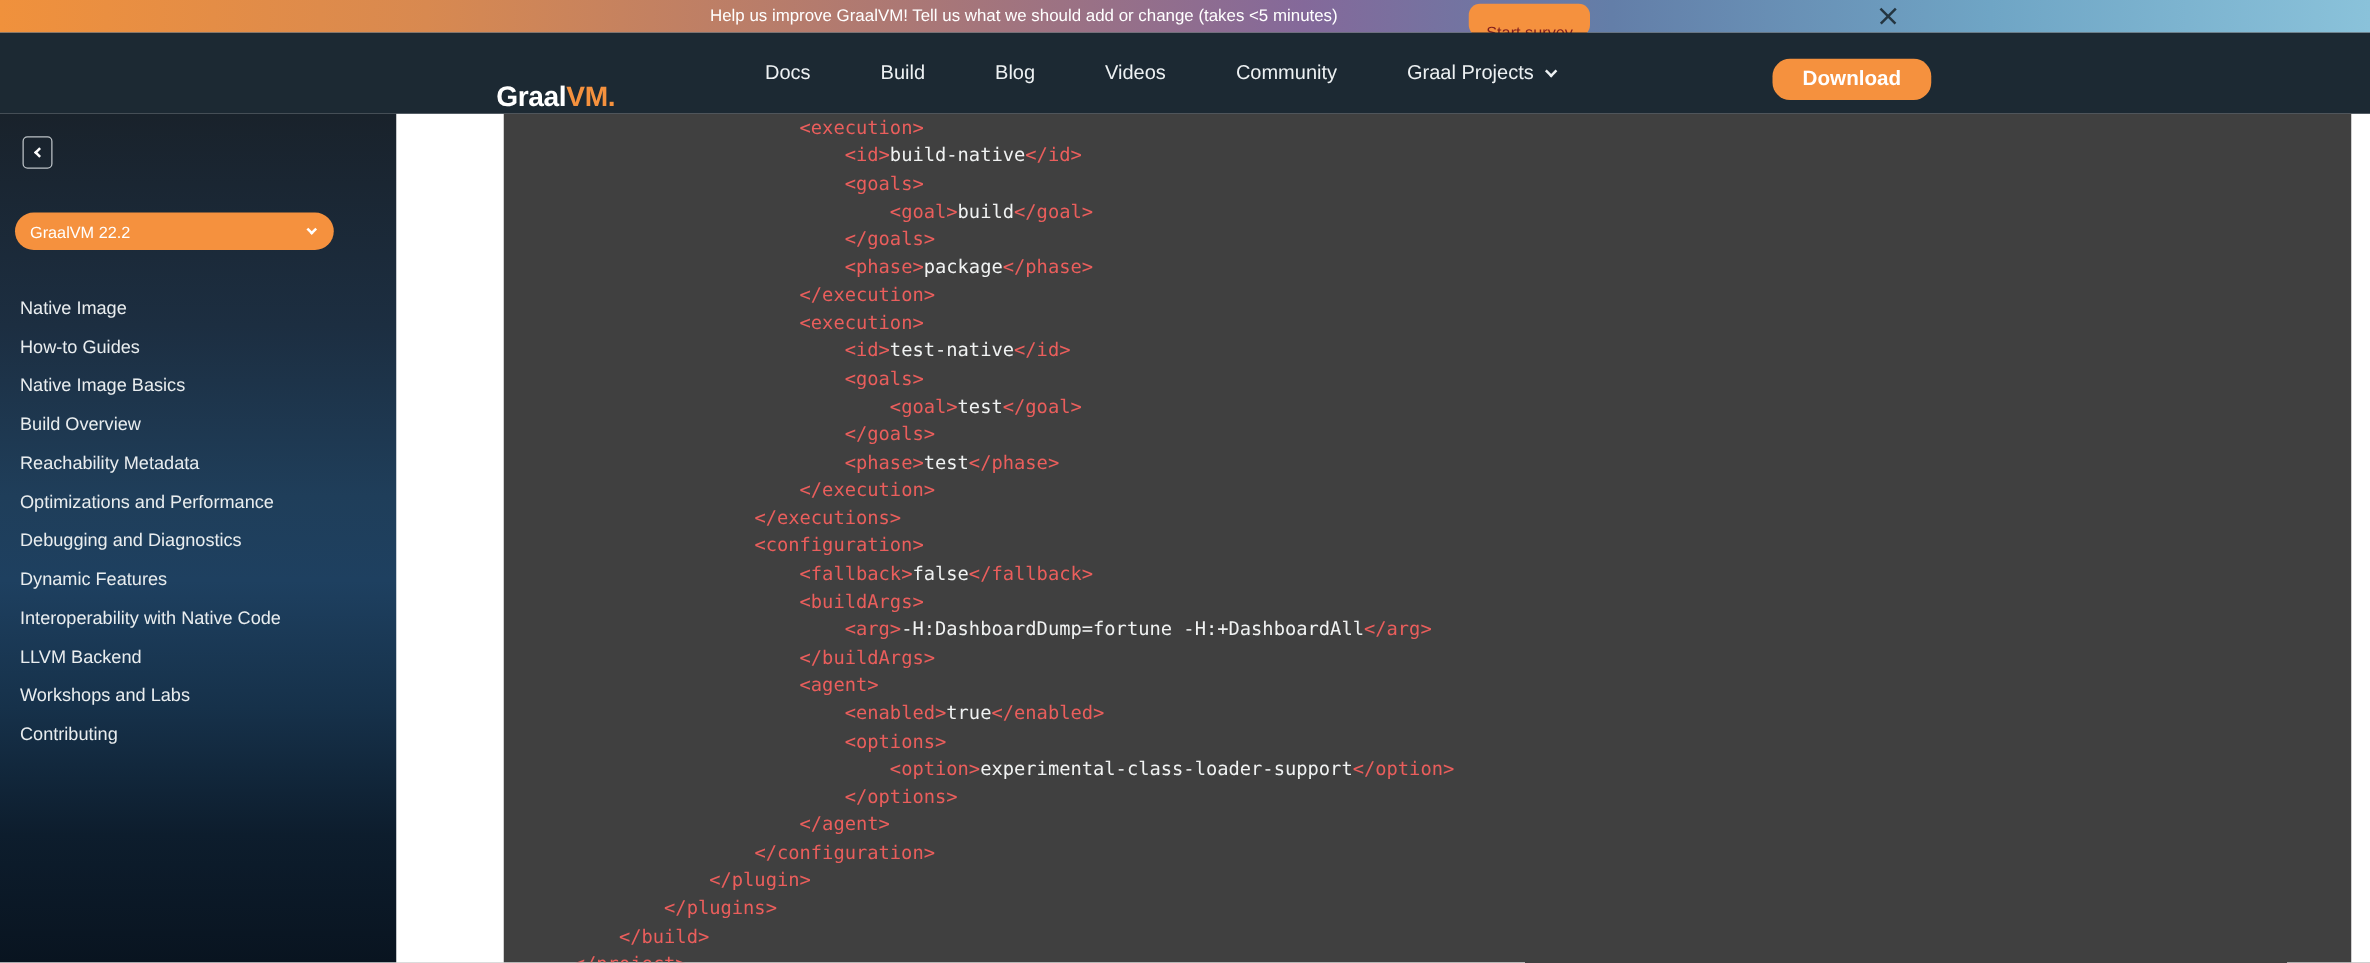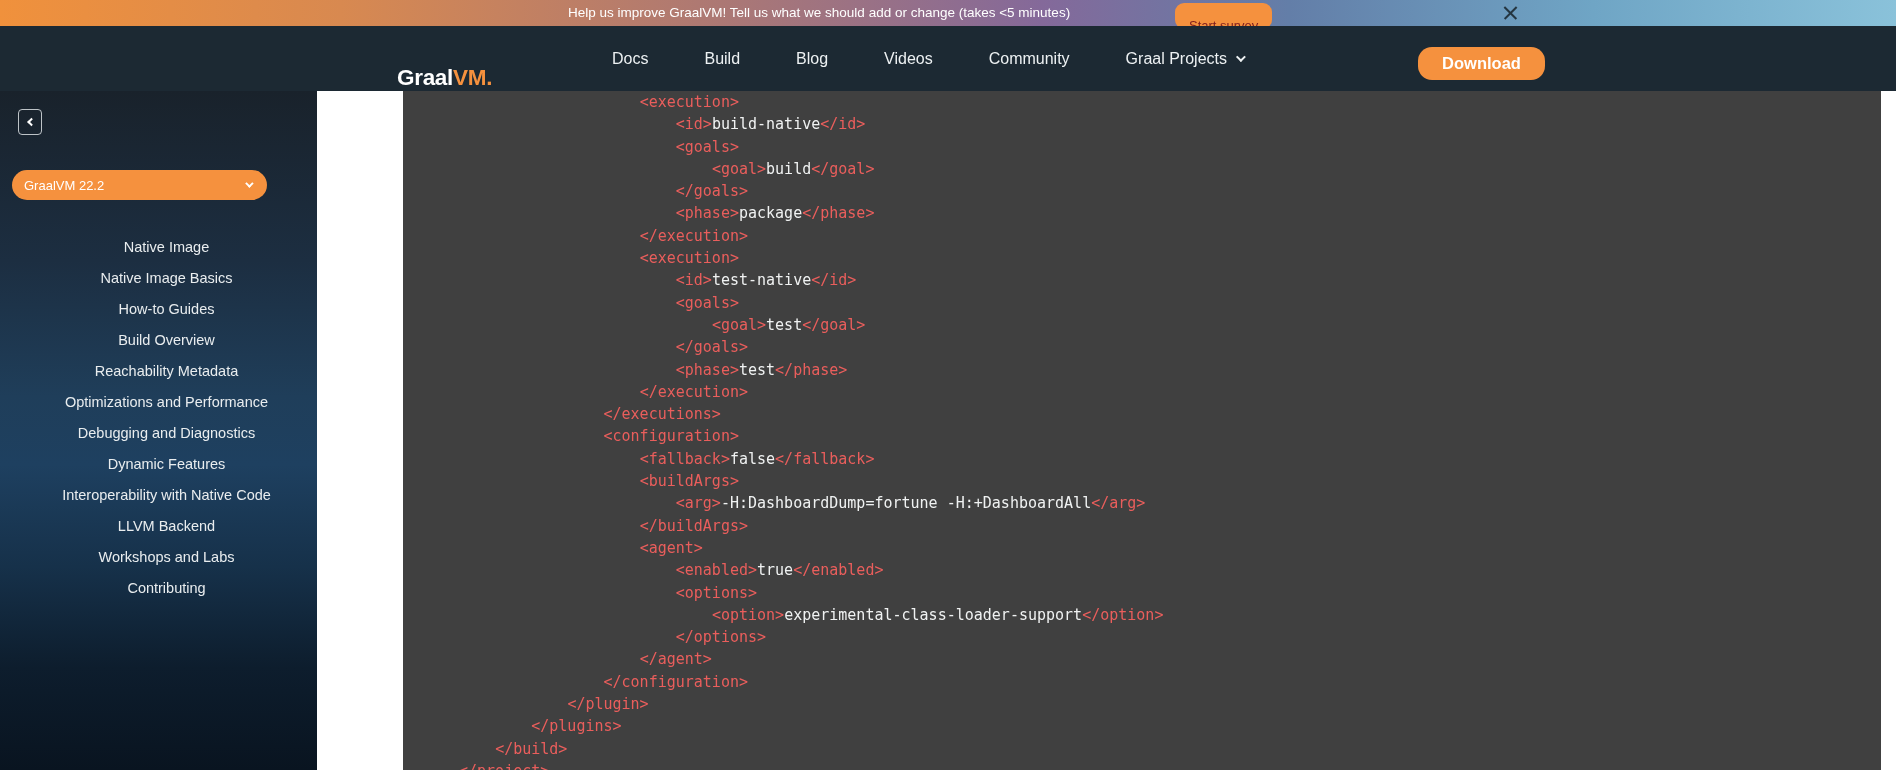--- a/index.html
+++ b/index.html
@@ -45,21 +45,21 @@
     cursor:pointer; display:flex; align-items:center; justify-content:center; }
   .chev-left { display:inline-block; width:6px; height:6px; border-left:2px solid #fff;
     border-bottom:2px solid #fff; transform:rotate(45deg) translate(1px,-1px); }
   .version-pill { position:absolute; left:12px; top:79px; width:255px; height:30px;
     background:#f5913e; border-radius:15px; display:flex; align-items:center;
     padding:0 16px 0 12px; cursor:pointer; }
   .version-pill .v-label { color:#fff; font-size:13px; flex:1; }
   .version-pill .chev-down { width:6px; height:6px; color:#fff; border-width:2px; }
   .side-nav { position:absolute; left:0; top:141px; width:317px; list-style:none; }
   .side-nav li { height:31px; line-height:31px; padding-left:16px; color:#e9edef;
-    font-size:14.5px; cursor:pointer; white-space:nowrap;text-align:center; }
+    font-size:14.5px; cursor:pointer; white-space:nowrap; }
 
   
   .code-wrap { position:absolute; left:403px; top:91px; width:1478px; height:679px;
     background:#404040; overflow:hidden; }
   .code { font-family:"DejaVu Sans Mono", monospace; font-size:15px; line-height:22.3px;
     white-space:pre; padding-left:56px; color:#f0f2f2; }
   .code .tag { color:#ea5e5c; }
   .code .val { color:#f0f2f2; }
 </style>
 </head>
@@ -97,22 +97,22 @@
   <div class="sidebar">
     <button class="collapse-btn">
       <span class="chev-left"></span>
     </button>
     <div class="version-pill">
       <span class="v-label">GraalVM 22.2</span>
       <span class="chev-down"></span>
     </div>
     <ul class="side-nav">
         <li>Native Image</li>
+        <li>How-to Guides</li>
         <li>Native Image Basics</li>
-        <li>How-to Guides</li>
         <li>Build Overview</li>
         <li>Reachability Metadata</li>
         <li>Optimizations and Performance</li>
         <li>Debugging and Diagnostics</li>
         <li>Dynamic Features</li>
         <li>Interoperability with Native Code</li>
         <li>LLVM Backend</li>
         <li>Workshops and Labs</li>
         <li>Contributing</li>
       </ul>

